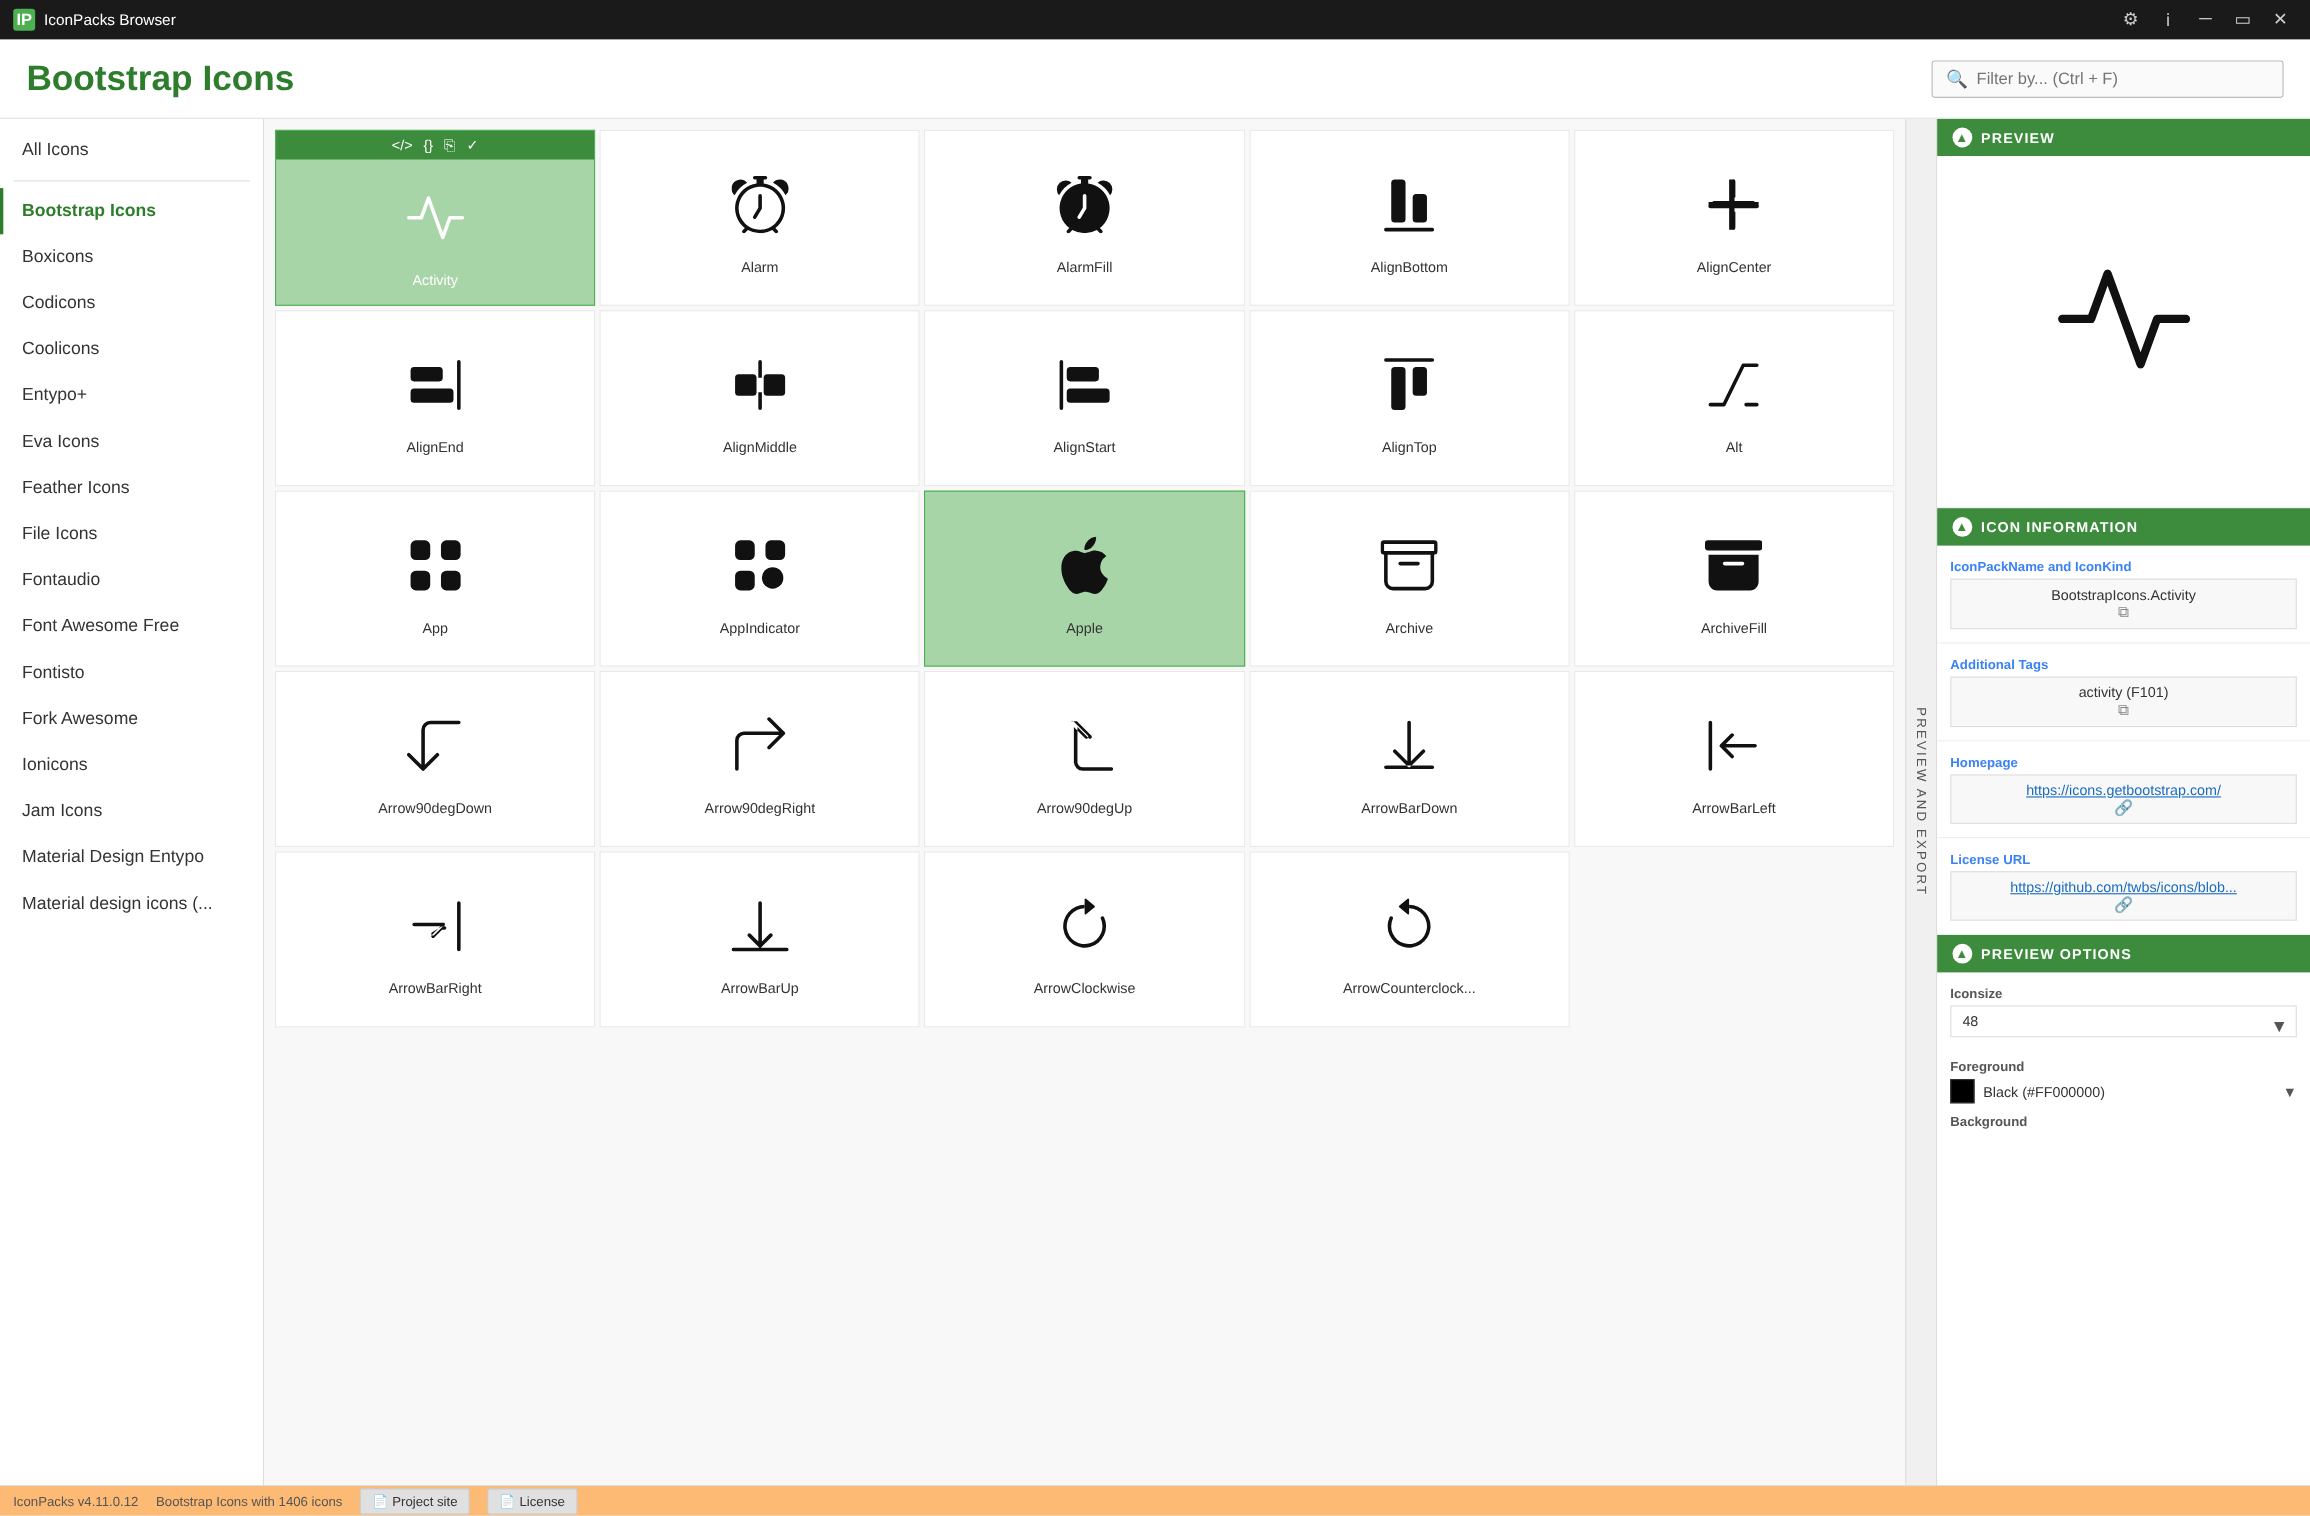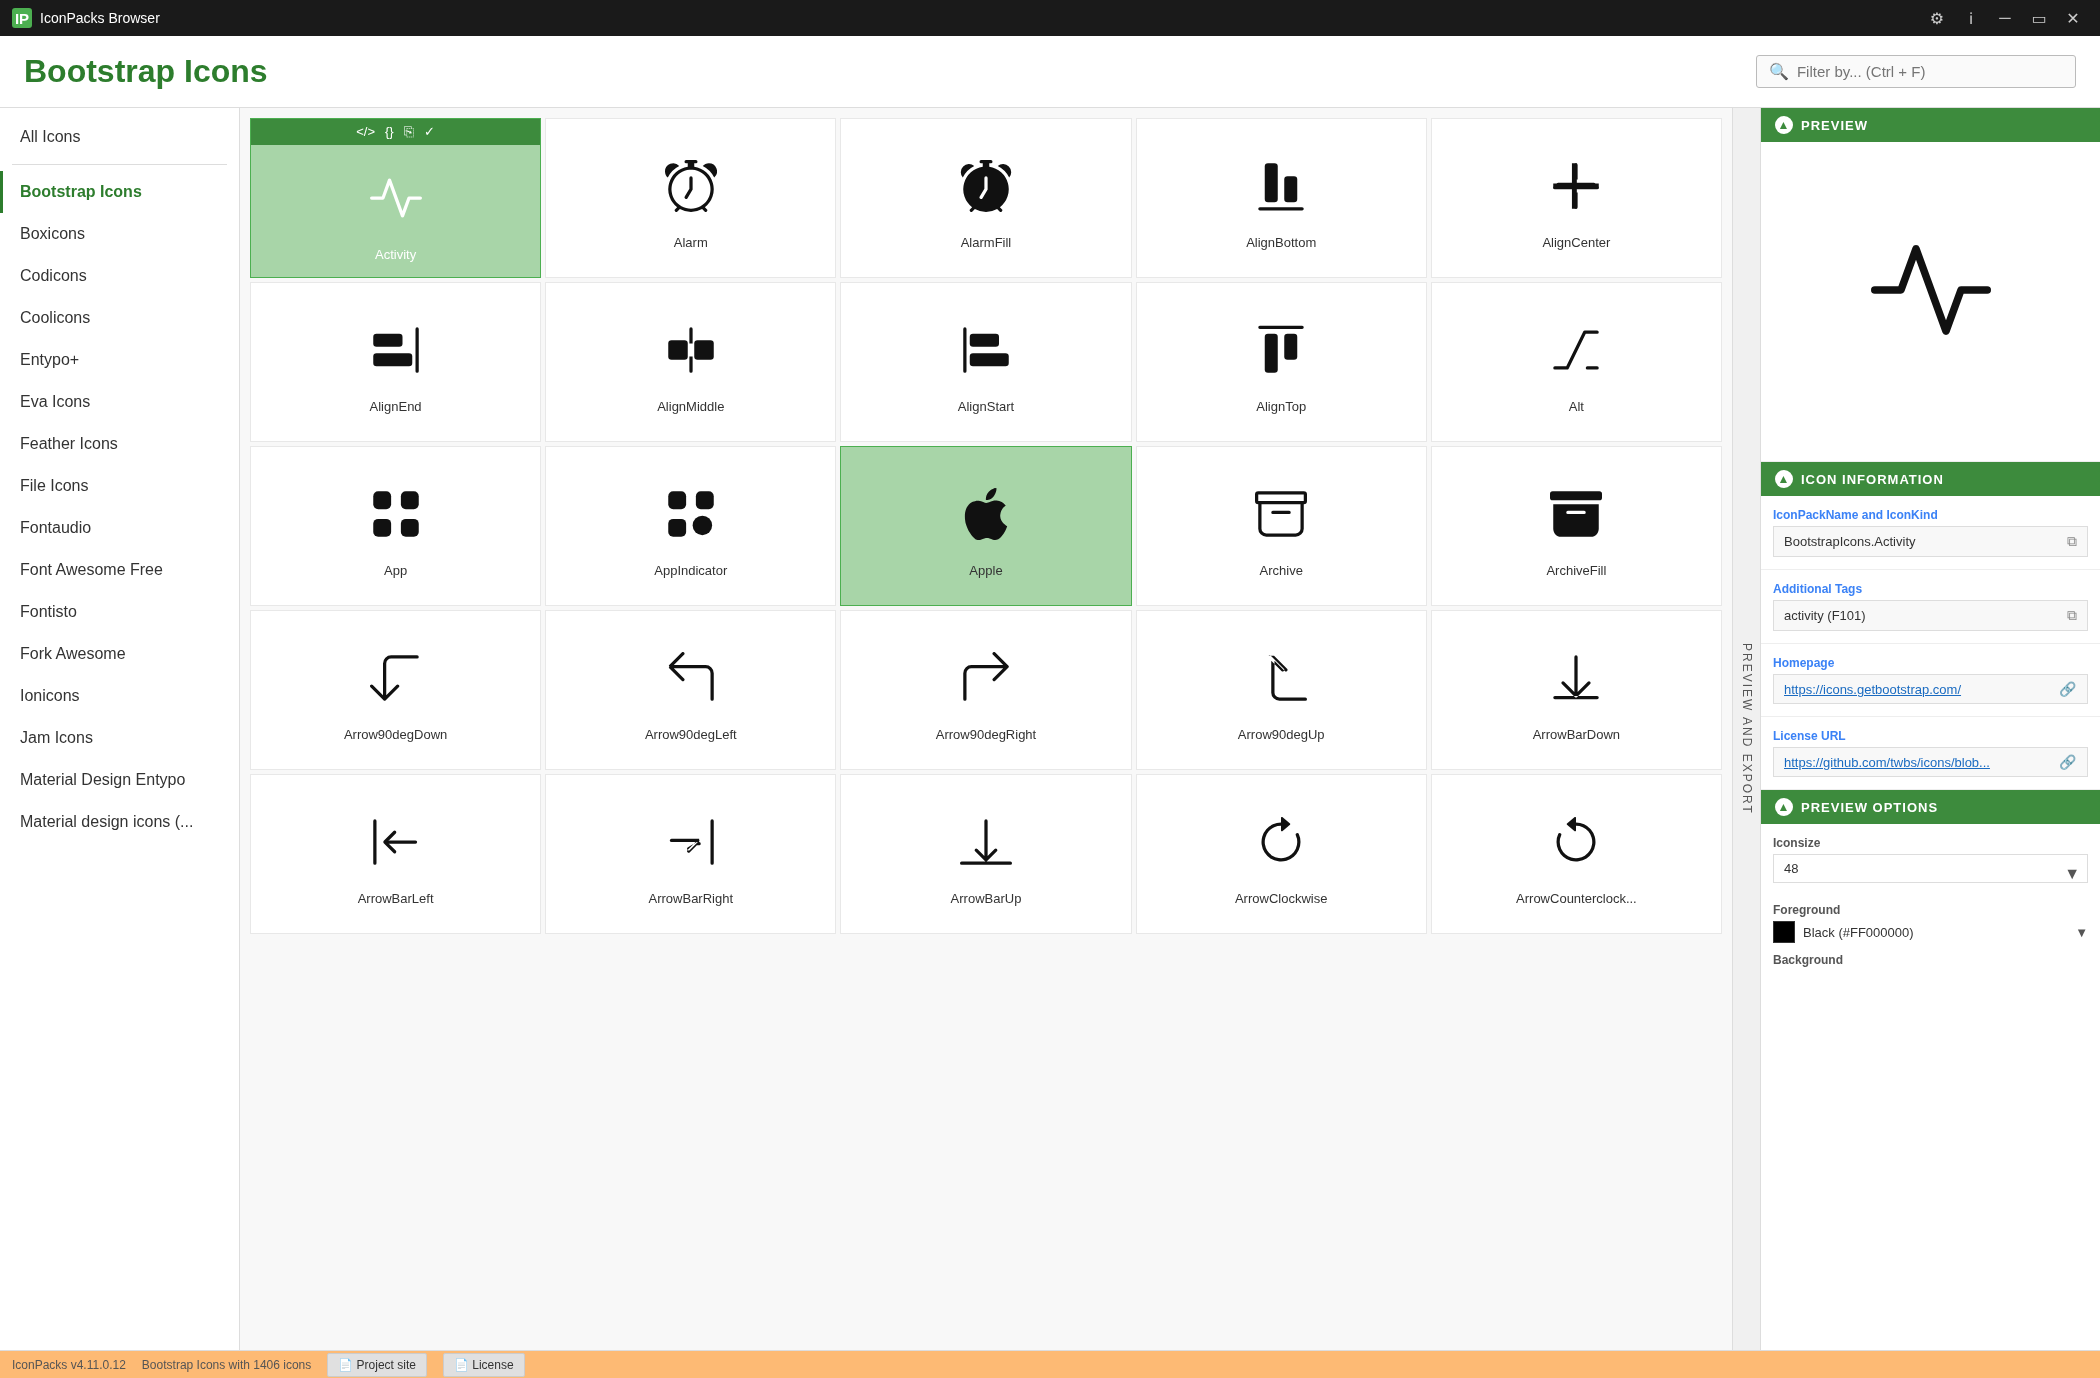--- a/index.html
+++ b/index.html
@@ -187,20 +187,21 @@
     .info-label { font-size: 12px; color: #3b82f6; margin-bottom: 4px; font-weight: 600; }
     .info-value-row {
       display: flex;
       align-items: center;
       background: #f8f8f8;
       border: 1px solid #ddd;
       padding: 6px 10px;
       font-size: 13px;
       color: #333;
       justify-content: space-between;
+      flex-direction: column;
     }
     .copy-btn { color: #888; cursor: pointer; font-size: 14px; }
 
     .options-section { padding: 12px; }
     .option-label { font-size: 12px; color: #555; margin-bottom: 4px; font-weight: 600; }
     .option-select {
       width: 100%;
       padding: 6px 10px;
       border: 1px solid #ddd;
       background: white;
@@ -454,28 +455,20 @@
 
         <div class="icon-cell">
           <div class="icon-glyph">
             <svg class="icon-svg" viewBox="0 0 16 16" fill="currentColor">
               <path fill-rule="evenodd" d="M4.854 14.854a.5.5 0 0 1-.708 0l-4-4a.5.5 0 0 1 .708-.708L4 13.293V3.5A2.5 2.5 0 0 1 6.5 1h8a.5.5 0 0 1 0 1h-8A1.5 1.5 0 0 0 5 3.5v9.793l3.146-3.147a.5.5 0 0 1 .708.708l-4 4z"></path>
             </svg>
           </div>
           <div class="icon-label">Arrow90degDown</div>
         </div>
 
-        <div class="icon-cell">
-          <div class="icon-glyph">
-            <svg class="icon-svg" viewBox="0 0 16 16" fill="currentColor">
-              <path fill-rule="evenodd" d="M1.146 4.854a.5.5 0 0 0 0-.708l4-4a.5.5 0 1 1 .708.708L2.707 4H12.5A2.5 2.5 0 0 1 15 6.5v8a.5.5 0 0 1-1 0v-8A1.5 1.5 0 0 0 12.5 5H2.707l3.147 3.146a.5.5 0 1 1-.708.708l-4-4z"></path>
-            </svg>
-          </div>
-          <div class="icon-label">Arrow90degLeft</div>
-        </div>
 
         <div class="icon-cell">
           <div class="icon-glyph">
             <svg class="icon-svg" viewBox="0 0 16 16" fill="currentColor">
               <path fill-rule="evenodd" d="M14.854 4.854a.5.5 0 0 0 0-.708l-4-4a.5.5 0 0 0-.708.708L13.293 4H3.5A2.5 2.5 0 0 0 1 6.5v8a.5.5 0 0 0 1 0v-8A1.5 1.5 0 0 1 3.5 5h9.793l-3.147 3.146a.5.5 0 0 0 .708.708l4-4z"></path>
             </svg>
           </div>
           <div class="icon-label">Arrow90degRight</div>
         </div>
 

